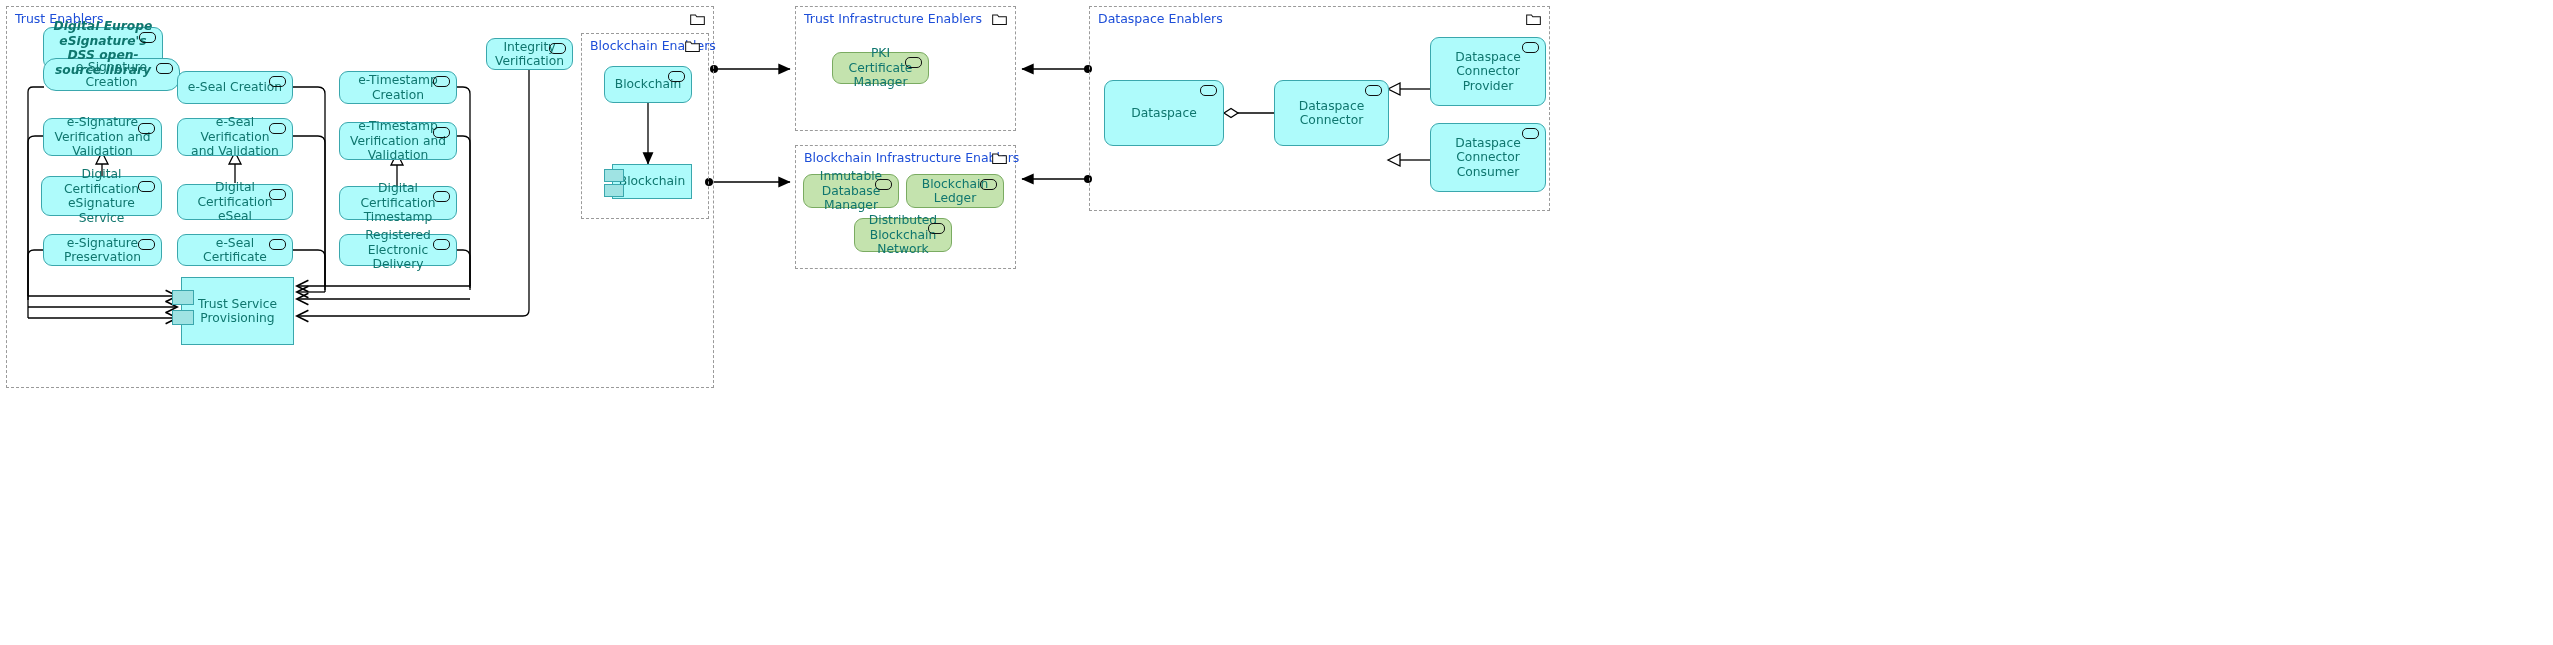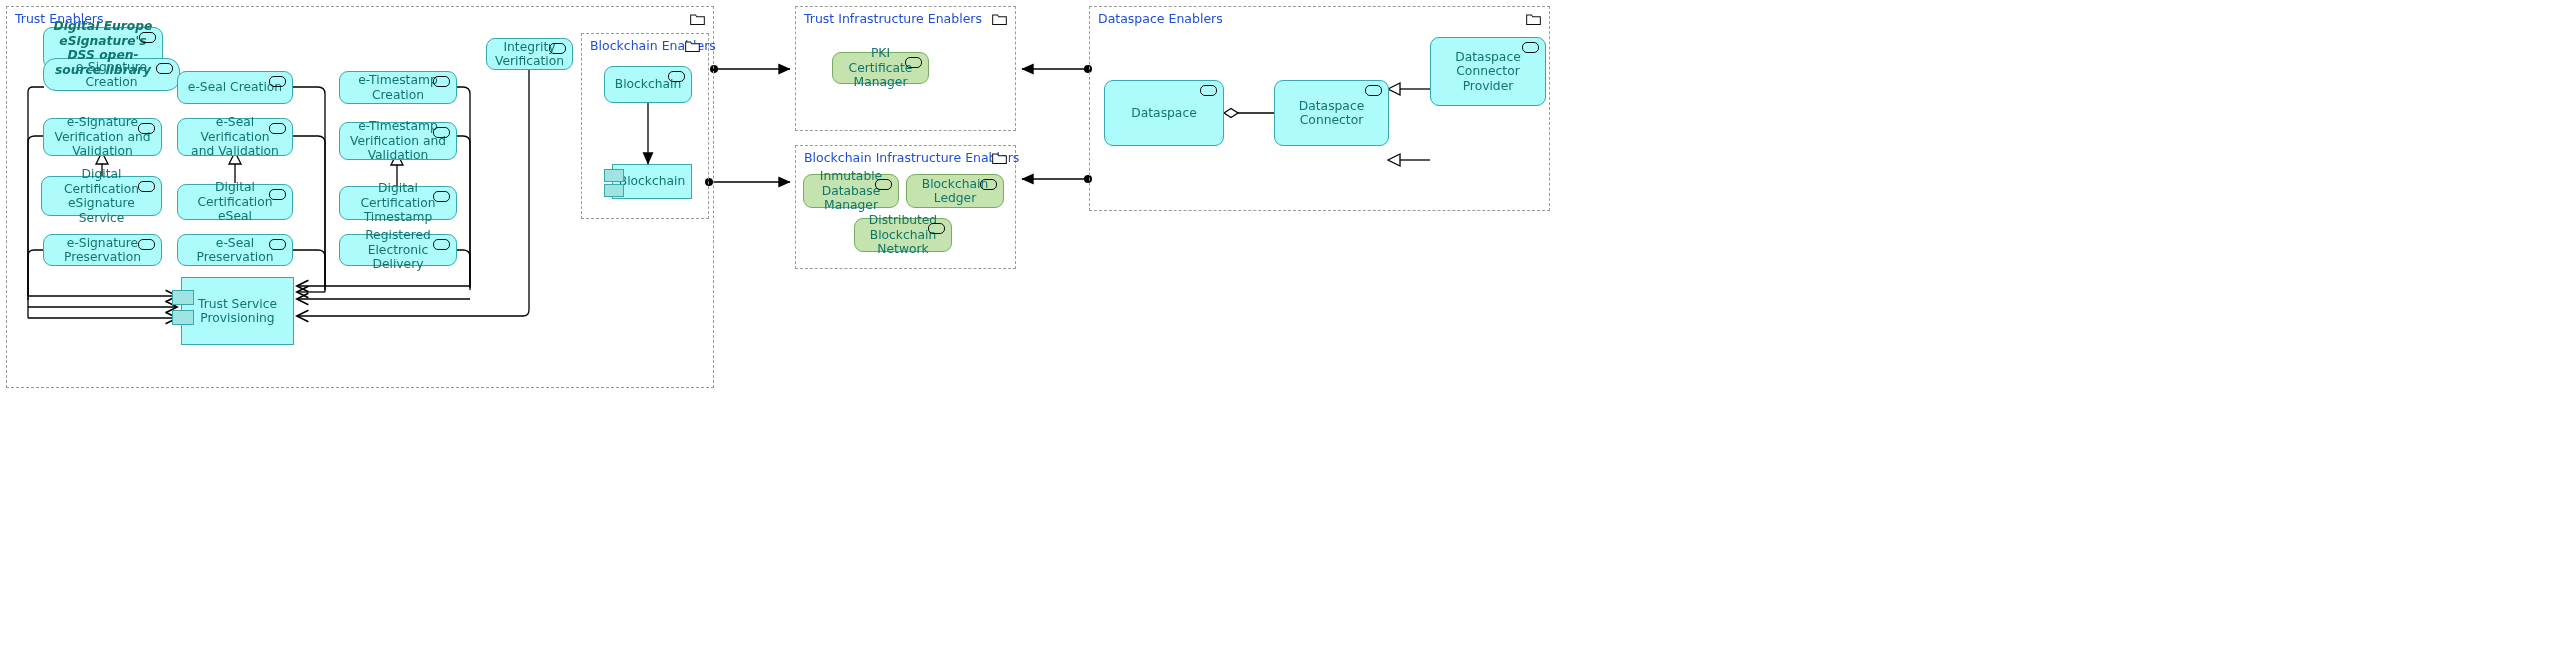--- a/index.html
+++ b/index.html
@@ -151,21 +151,21 @@
     <span class="lbl">e-Seal Verification and Validation</span>
   </div>
 
   <div class="node" style="left:177px;top:184px;width:116px;height:36px;">
     <span class="badge-oval"></span>
     <span class="lbl">Digital Certification eSeal</span>
   </div>
 
   <div class="node" style="left:177px;top:234px;width:116px;height:32px;">
     <span class="badge-oval"></span>
-    <span class="lbl">e-Seal Preservation</span>
+    <span class="lbl">e-Seal Certificate</span>
   </div>
 
   <div class="node" style="left:339px;top:71px;width:118px;height:33px;">
     <span class="badge-oval"></span>
     <span class="lbl">e-Timestamp Creation</span>
   </div>
 
   <div class="node" style="left:339px;top:122px;width:118px;height:38px;">
     <span class="badge-oval"></span>
     <span class="lbl">e-Timestamp Verification and Validation</span>
@@ -259,14 +259,18 @@
   <div class="node" style="left:1274px;top:80px;width:115px;height:66px;">
     <span class="badge-oval"></span>
     <span class="lbl">Dataspace Connector</span>
   </div>
 
   <div class="node" style="left:1430px;top:37px;width:116px;height:69px;">
     <span class="badge-oval"></span>
     <span class="lbl">Dataspace Connector Provider</span>
   </div>
 
+  <div class="node" style="left:1430px;top:123px;width:116px;height:69px;">
+    <span class="badge-oval"></span>
+    <span class="lbl">Dataspace Connector Consumer</span>
+  </div>
 
 </div>
 
 </body></html>

